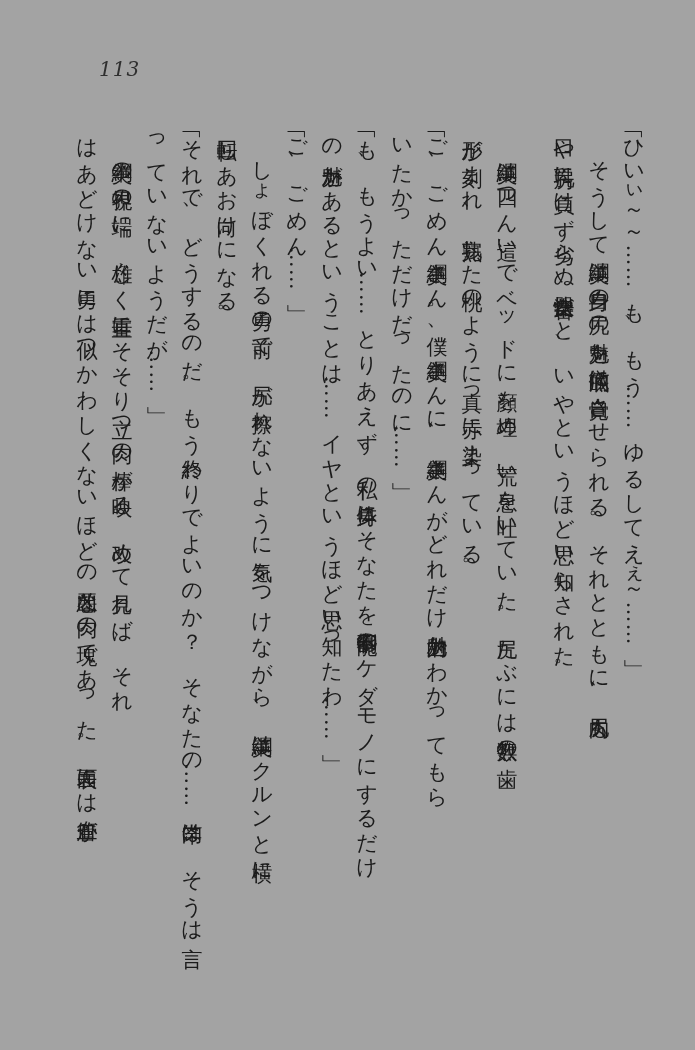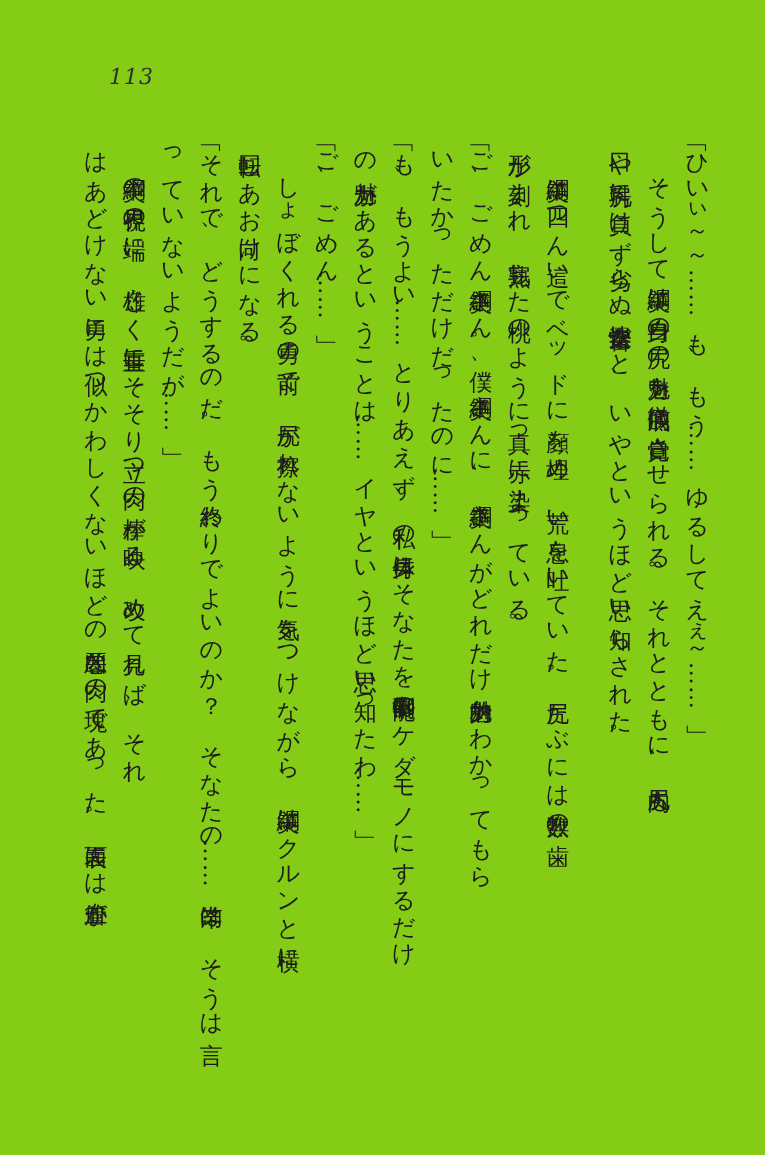--- a/index.html
+++ b/index.html
@@ -4,21 +4,21 @@
 <style>
   html, body { margin: 0; padding: 0; }
   body {
     width: 695px; height: 1050px;
     background: #ffffff;
     font-family: "DejaVu Serif", "Liberation Serif", serif;
   }
   .page {
     position: relative;
     width: 695px; height: 1050px;
-    background: #84cc16;
+    background: #a3a3a3;
     overflow: hidden;
   }
   .page-number {
     position: absolute;
     top: 57px; left: 99px;
     font-size: 20px;
     font-style: italic;
     letter-spacing: 1px;
     color: #2f2f2f;
   }

